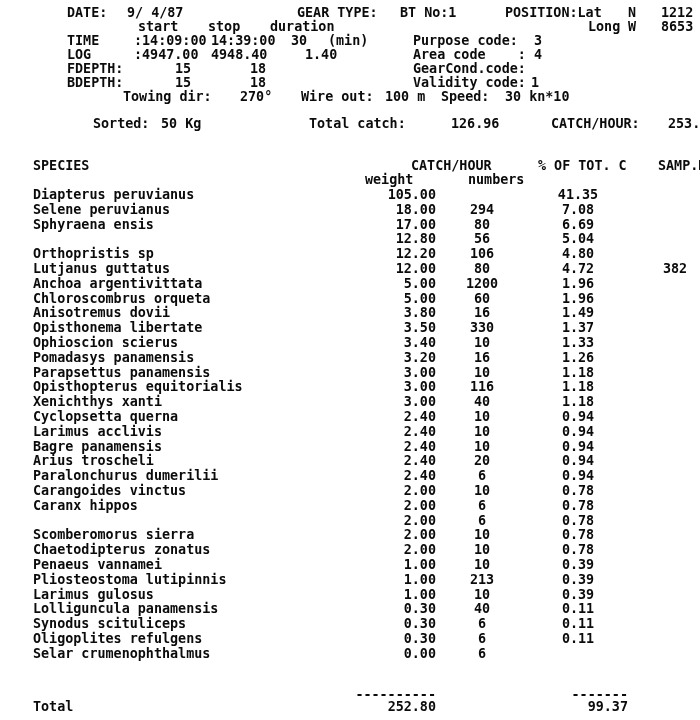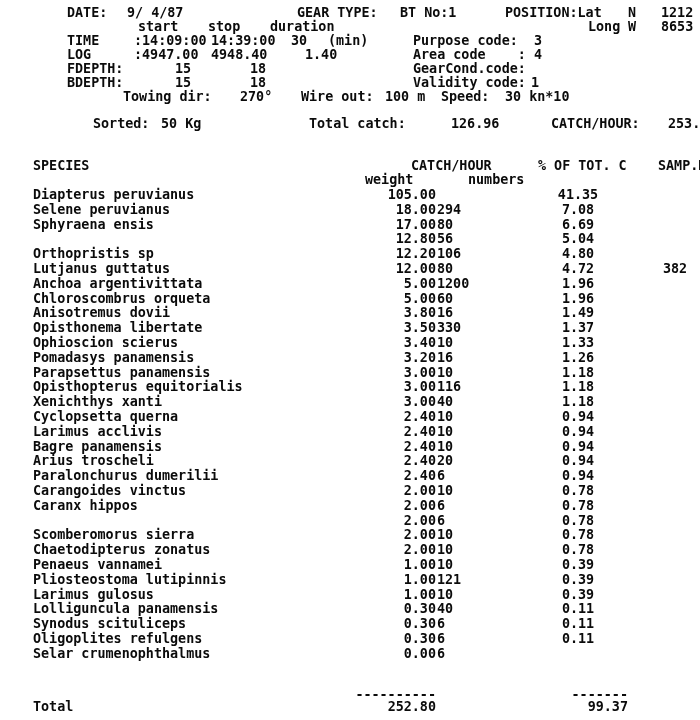--- a/index.html
+++ b/index.html
@@ -14,21 +14,21 @@
   .ysort{top:117px}.yth1{top:159px}.yth2{top:173px}
   
   .xlab{left:39px}.xc1{left:106px}.xc2{left:183px}.xd15{left:147px}.xd18{left:222px}
   .xmid{left:385px}.xmidv{left:506px}
   
   .rows{position:absolute;top:188px;left:0;width:700px;}
   .row{position:relative;height:14.8px;padding-left:32px;}
   .row span{top:0;}
   .c-species{left:5px}
   .c-weight{left:300px;width:108px;text-align:right}
-  .c-numbers{left:409px;width:90px;text-align:left}
+  .c-numbers{left:409px;width:90px;text-align:center}
   .c-pct{left:500px;width:100px;text-align:center}
   .c-samp{left:635px}
 </style>
 </head>
 <body>
 
 <div class="doc">
 
   <span class="y1 xlab">DATE:</span>
   <span class="y1" style="left:99px">9/ 4/87</span>
@@ -269,21 +269,21 @@
       <div class="row">
         <span class="c-species">Penaeus vannamei</span>
         <span class="c-weight">1.00</span>
         <span class="c-numbers">10</span>
         <span class="c-pct">0.39</span>
         <span class="c-samp"></span>
       </div>
       <div class="row">
         <span class="c-species">Pliosteostoma lutipinnis</span>
         <span class="c-weight">1.00</span>
-        <span class="c-numbers">121</span>
+        <span class="c-numbers">213</span>
         <span class="c-pct">0.39</span>
         <span class="c-samp"></span>
       </div>
       <div class="row">
         <span class="c-species">Larimus gulosus</span>
         <span class="c-weight">1.00</span>
         <span class="c-numbers">10</span>
         <span class="c-pct">0.39</span>
         <span class="c-samp"></span>
       </div>

